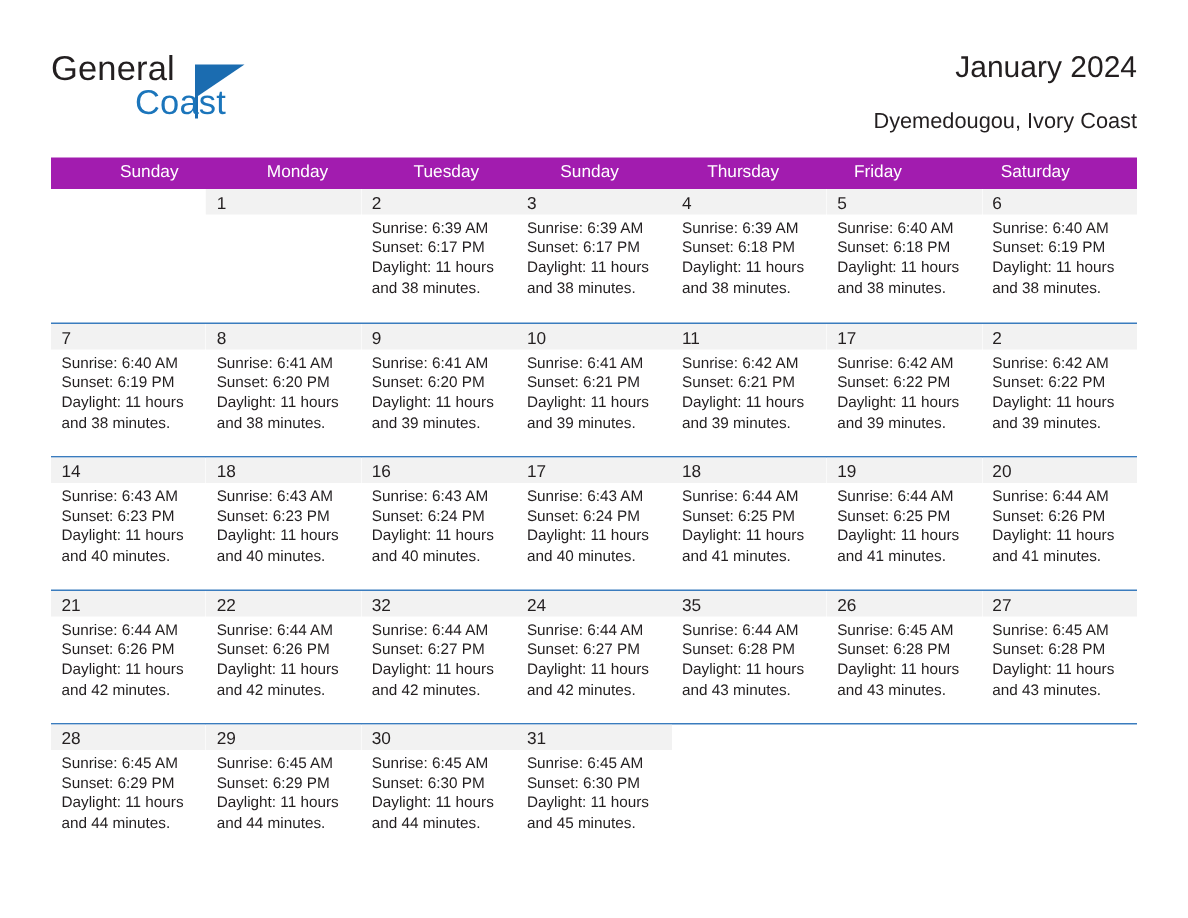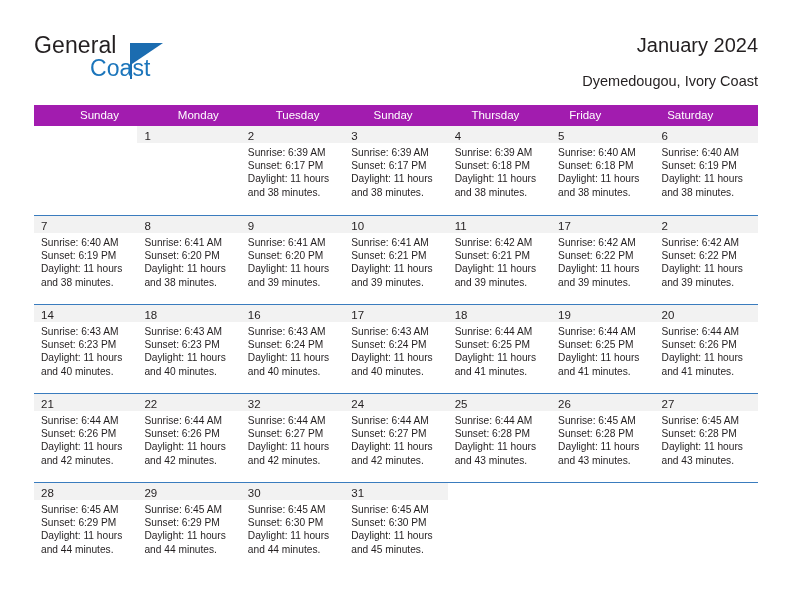--- a/index.html
+++ b/index.html
@@ -383,21 +383,21 @@
           </div>
           <div class="cell">
             <div class="daynum-band"><span class="daynum">24</span></div>
             <div class="details">
               <div>Sunrise: 6:44 AM</div>
               <div>Sunset: 6:27 PM</div>
               <div class="daylight-line">Daylight: 11 hours and 42 minutes.</div>
             </div>
           </div>
           <div class="cell">
-            <div class="daynum-band"><span class="daynum">25</span></div>
+            <div class="daynum-band"><span class="daynum">35</span></div>
             <div class="details">
               <div>Sunrise: 6:44 AM</div>
               <div>Sunset: 6:28 PM</div>
               <div class="daylight-line">Daylight: 11 hours and 43 minutes.</div>
             </div>
           </div>
           <div class="cell">
             <div class="daynum-band"><span class="daynum">26</span></div>
             <div class="details">
               <div>Sunrise: 6:45 AM</div>

